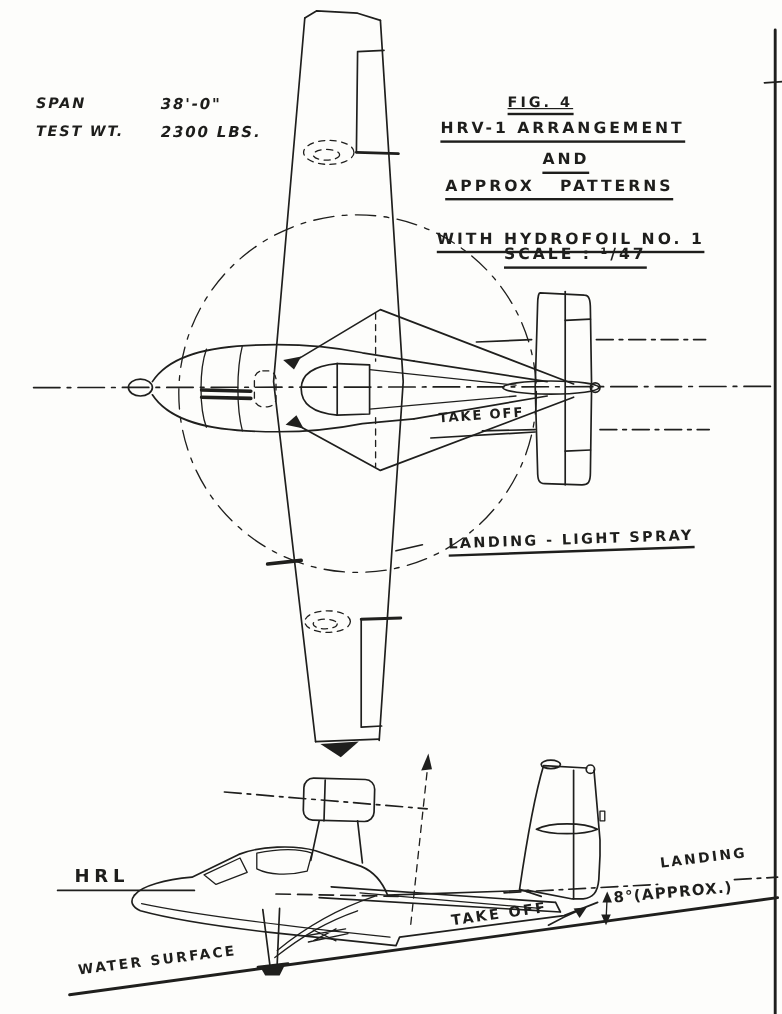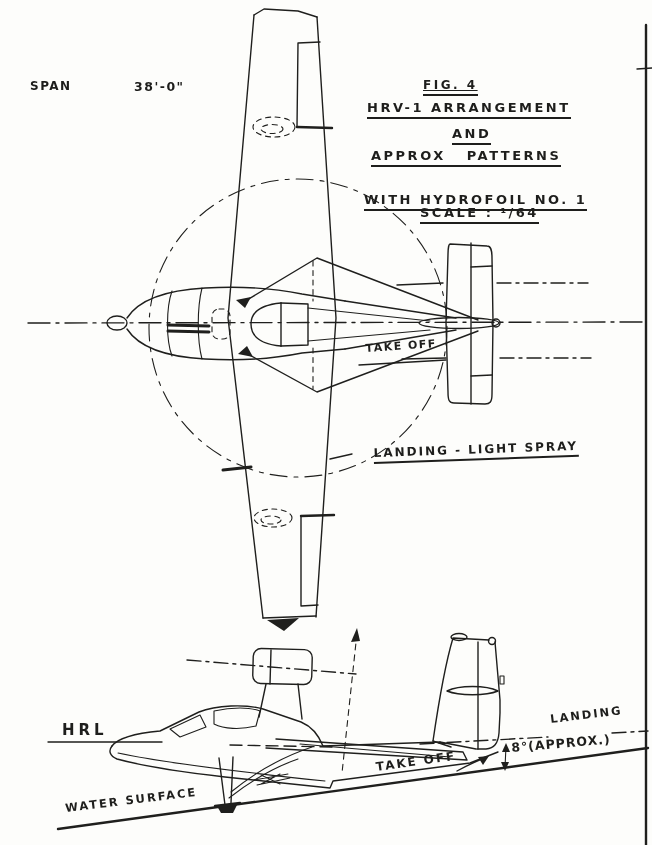--- a/index.html
+++ b/index.html
@@ -18,21 +18,21 @@
   .cl {stroke-dasharray:22 6 3 6;}
   .cd {stroke-dasharray:17 7 4 7;}
   .dd {stroke-dasharray:14 5 3 5;}
   .f  {fill:#1f1f1d; stroke:none;}
   .lbl{
     position:absolute; white-space:nowrap;
     font-weight:700; letter-spacing:2px; color:#1e1e1c;
     transform-origin:left bottom;
   }
   .u{border-bottom:2px solid #1e1e1c; padding-bottom:2px;}
-  .specs{position:absolute; left:30px; top:79px;}
+  .specs{position:absolute; left:30px; top:79px;font-style:italic;}
   .spec-row{display:flex; height:22.5px; align-items:flex-start;}
   .spec-label{width:104px; font-size:12px; font-weight:700; letter-spacing:1.5px;}
   .spec-value{font-size:12.5px; font-weight:700; letter-spacing:1.5px;}
   .titleblock .lbl{letter-spacing:2.5px;}
 </style>
 </head>
 <body>
 
 <div class="page">
 
@@ -179,29 +179,33 @@
       <line class="s s2" x1="646" y1="25" x2="646" y2="845"></line>
       <line class="s" x1="637" y1="69" x2="652" y2="68"></line>
     </g>
   </svg>
 
   <div class="specs">
     <div class="spec-row">
       <span class="spec-label">SPAN</span>
       <span class="spec-value">38'-0"</span>
     </div>
+    <div class="spec-row">
+      <span class="spec-label">TEST WT.</span>
+      <span class="spec-value">2300 LBS.</span>
+    </div>
   </div>
 
   <div class="titleblock">
     <div class="lbl u" style="left:423px; top:78px; font-size:12px;text-decoration:underline;">FIG. 4</div>
     <div class="lbl u" style="left:367px; top:100px; font-size:13px;">HRV-1 ARRANGEMENT</div>
     <div class="lbl u" style="left:452px; top:126px; font-size:13px;">AND</div>
     <div class="lbl u" style="left:371px; top:148px; font-size:13px; word-spacing:14px;">APPROX PATTERNS</div>
     <div class="lbl u" style="left:364px; top:192px; font-size:13px;">WITH HYDROFOIL NO. 1</div>
-    <div class="lbl u" style="left:420px; top:205px; font-size:13px;">SCALE : ¹/64</div>
+    <div class="lbl u" style="left:420px; top:205px; font-size:13px;">SCALE : ¹/47</div>
   </div>
 
   <div class="lbl" style="left:366px; top:342px; font-size:11px; letter-spacing:1.5px; transform:rotate(-4deg);">TAKE OFF</div>
   <div class="lbl u" style="left:374px; top:446px; font-size:12px; transform:rotate(-2deg);">LANDING - LIGHT SPRAY</div>
 
   <div class="lbl" style="left:62px; top:721px; font-size:15px; letter-spacing:4px;">HRL</div>
   <div class="lbl" style="left:66px; top:801px; font-size:11.5px; transform:rotate(-7deg);">WATER SURFACE</div>
   <div class="lbl" style="left:377px; top:760px; font-size:12px; transform:rotate(-8deg);">TAKE OFF</div>
   <div class="lbl" style="left:551px; top:712px; font-size:11.5px; transform:rotate(-7deg);">LANDING</div>
   <div class="lbl" style="left:512px; top:740px; font-size:12.5px; letter-spacing:1px; transform:rotate(-5deg);">8°(APPROX.)</div>

